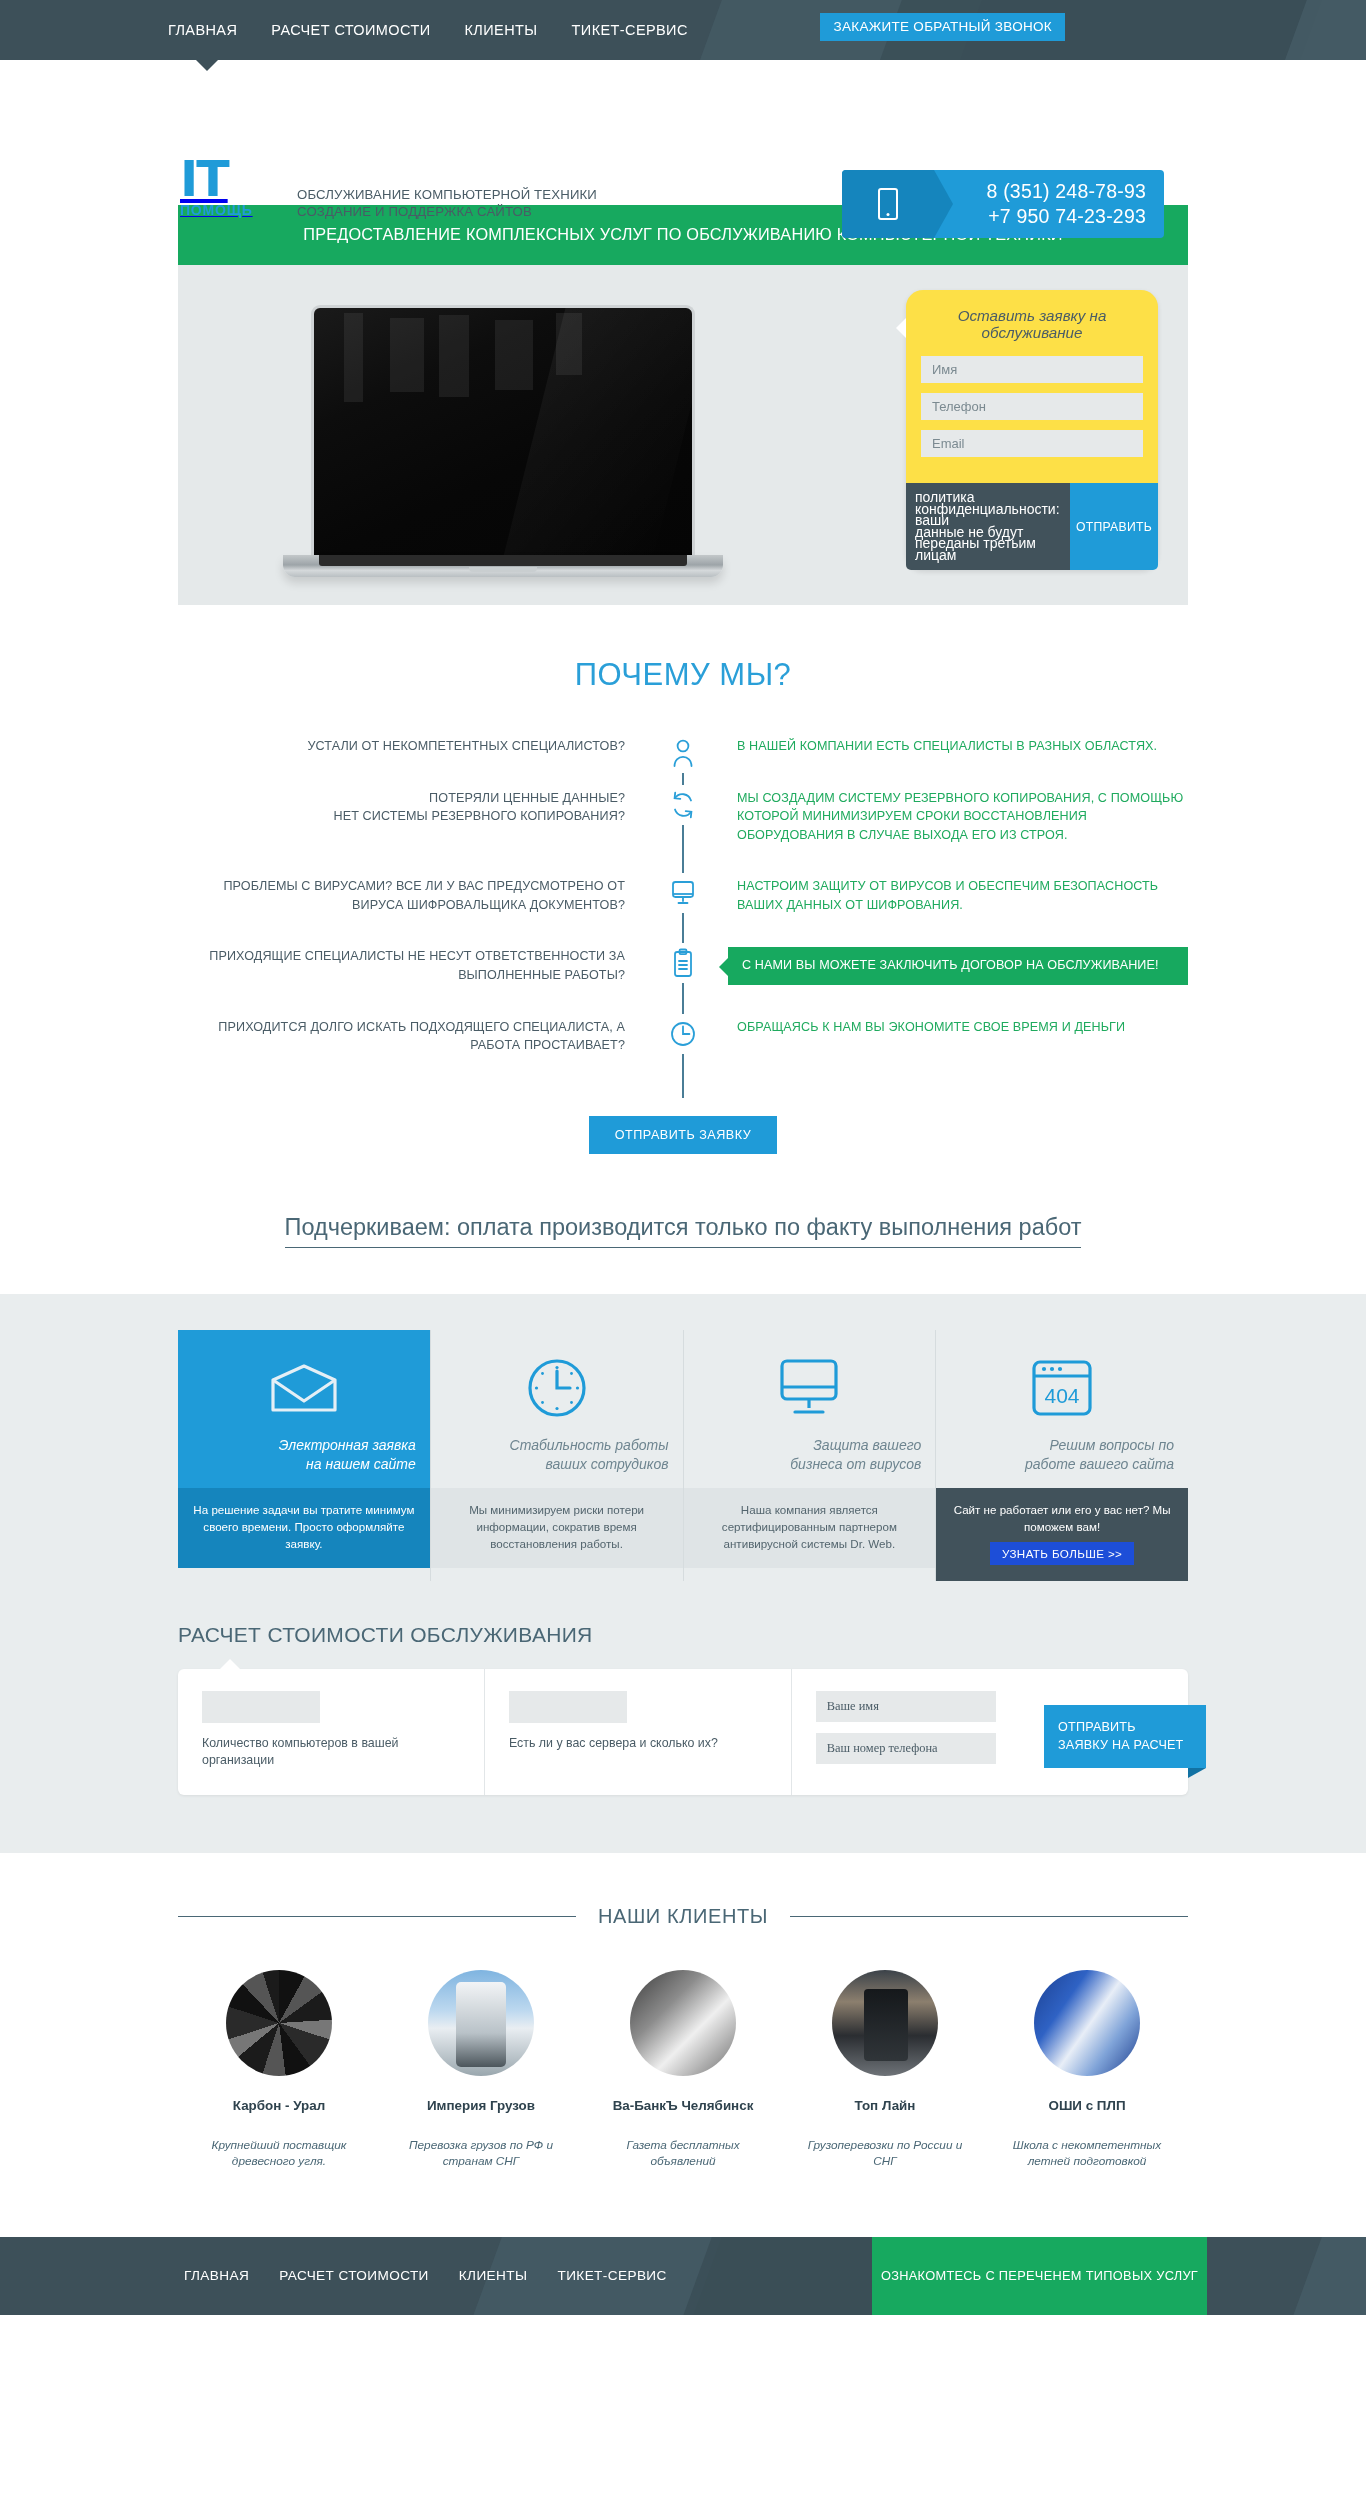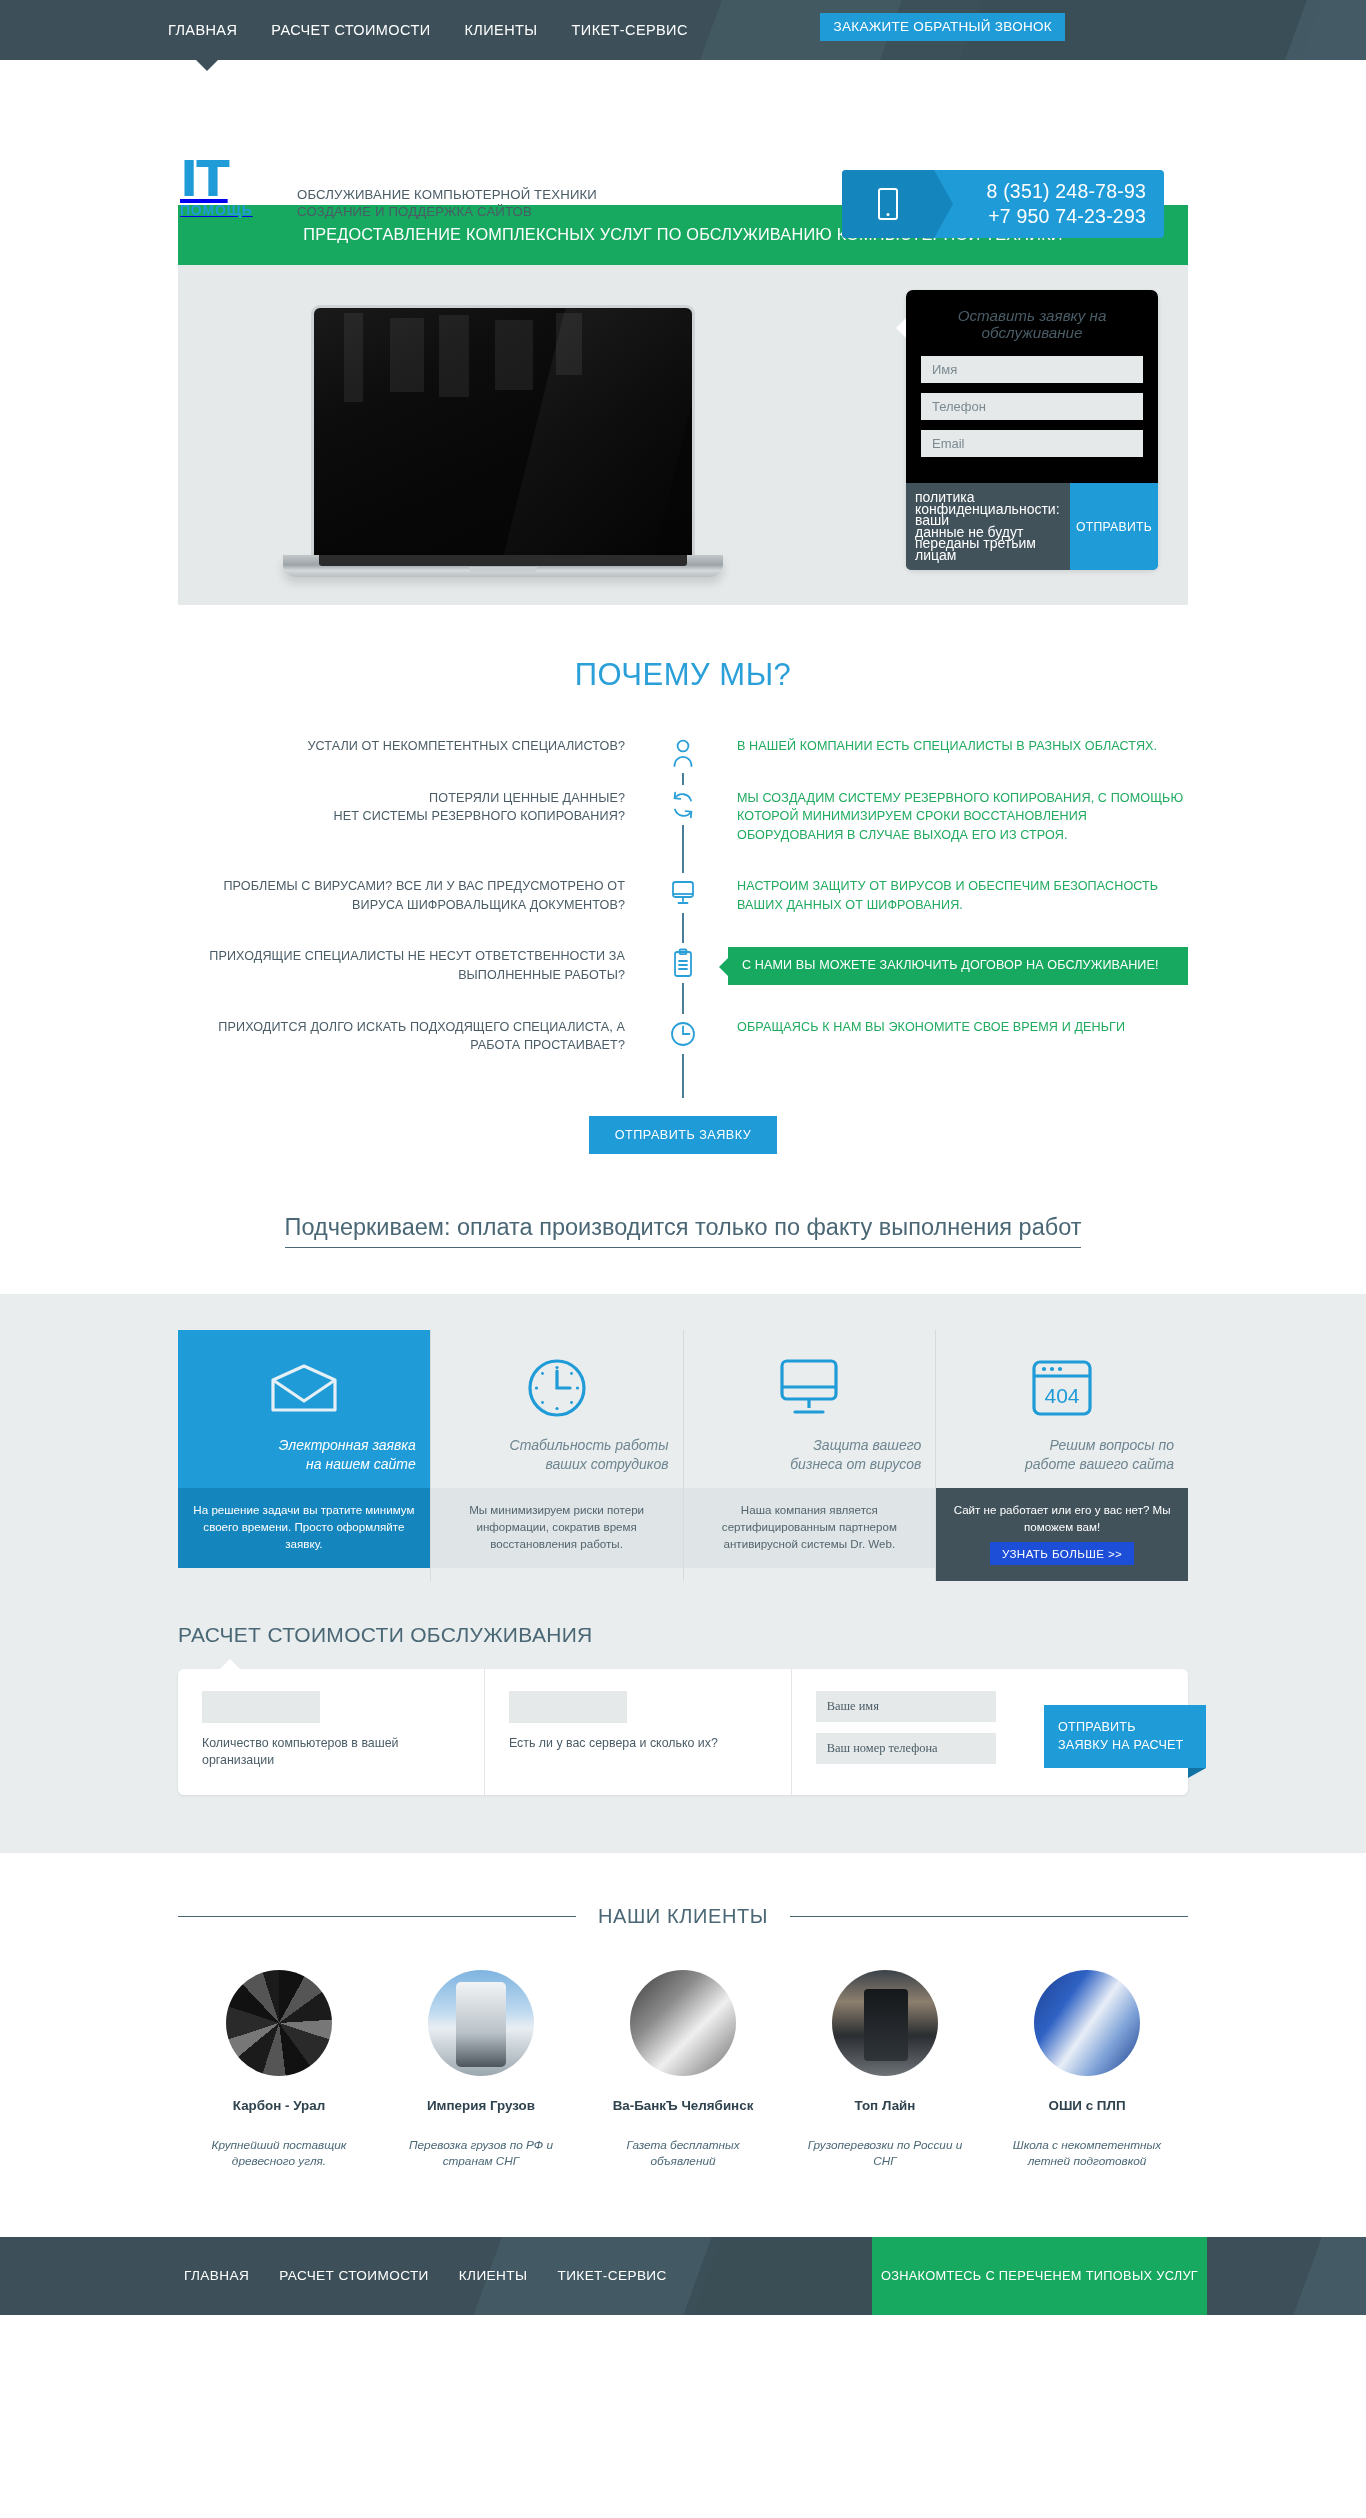--- a/index.html
+++ b/index.html
@@ -142,21 +142,21 @@
     position: absolute; left: 36px; top: 0; width: 368px; height: 11px;
     background: #2b2b2b; border-radius: 0 0 3px 3px;
   }
   .laptop-pad {
     position: absolute; left: 50%; transform: translateX(-50%); top: 12px;
     width: 68px; height: 5px; background: #c9ced0; border-radius: 0 0 4px 4px;
   }
 
   .hero-form {
     position: absolute; right: 30px; top: 25px; width: 252px;
-    background: #000000; border-radius: 7px; box-shadow: 0 2px 5px rgba(0,0,0,.10);
+    background: #fde047; border-radius: 17px; box-shadow: 0 2px 5px rgba(0,0,0,.10);
   }
   .hero-form:before {
     content:""; position:absolute; left:-10px; top:28px;
     border-top: 10px solid transparent; border-bottom: 10px solid transparent;
     border-right: 10px solid #fff;
   }
   .hero-form h3 {
     text-align: center; font-style: italic; font-weight: normal;
     color: #4a5c66; font-size: 15.2px; padding: 17px 8px 15px;
     font-family: "Liberation Sans Narrow","Liberation Sans", sans-serif;

